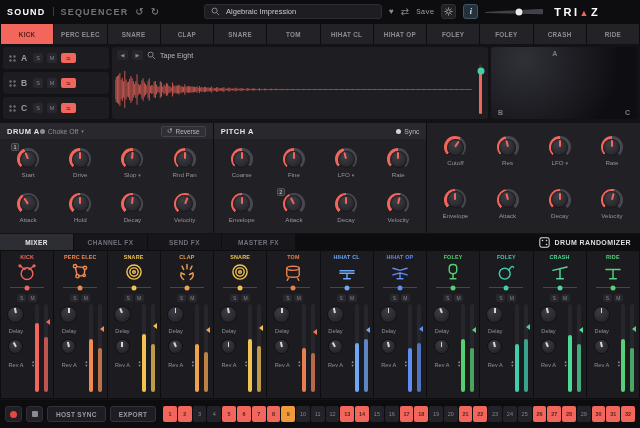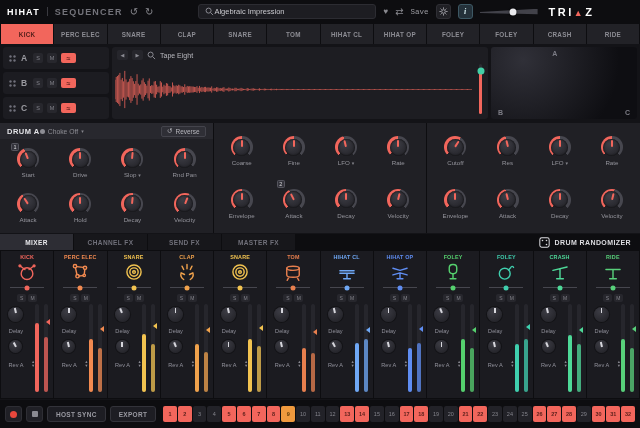--- a/index.html
+++ b/index.html
@@ -6,21 +6,21 @@
   html,body { background:#000; }
   body { width:640px; height:428px; overflow:hidden; font-family:"Liberation Sans",sans-serif; }
   .app { width:640px; height:428px; background:#131317; display:flex; flex-direction:column; color:#9a9aa0; font-size:7px; overflow:hidden; --accent:#f2665c; }
 
   
   .topbar { height:23px; background:#0d0d10; display:flex; align-items:center; padding:0 7px; gap:7px; flex:0 0 auto; }
   .mode { font-size:9px; letter-spacing:1.2px; color:#73737a; font-weight:bold; }
   .mode.active { color:#fff; }
   .mode-sep { width:1px; height:9px; background:#3a3a40; }
   .tb-icon { color:#8a8a90; font-size:10px; line-height:1; }
-  .preset-box { width:178px; height:15px; background:#1d1d22; border:1px solid #2c2c32; border-radius:3px; display:flex; align-items:center; gap:0; padding:0 6px; margin-left:38px; color:#c9c9ce; font-size:7.5px; white-space:nowrap; overflow:hidden; }
+  .preset-box { width:178px; height:15px; background:#1d1d22; border:1px solid #2c2c32; border-radius:3px; display:flex; align-items:center; gap:6px; padding:0 6px; margin-left:38px; color:#c9c9ce; font-size:7.5px; white-space:nowrap; overflow:hidden; }
   .tb-save { font-size:7.5px; color:#9a9aa0;font-family:Liberation Mono, monospace; }
   .tool-btn { width:15px; height:15px; border-radius:3px; background:#202025; border:1px solid #2e2e34; display:flex; align-items:center; justify-content:center; color:#a0a0a6; font-size:8px; }
   .tool-btn.info { background:#24313a; border-color:#3d5864; color:#d5ecef; font-weight:bold; font-family:"Liberation Serif",serif; font-style:italic; }
   .vol { position:relative; width:58px; height:12px; }
   .vol-wedge { position:absolute; left:0; top:3px; width:100%; height:6px; background:#42424a; clip-path:polygon(0 58%,100% 4%,100% 96%,0 74%); }
   .vol-handle { position:absolute; left:58%; top:50%; width:7px; height:7px; border-radius:50%; background:#e9e9ed; transform:translate(-50%,-50%); box-shadow:0 0 2px #000; }
   .logo { margin-left:4px; display:flex; align-items:baseline; color:#fff; font-weight:bold; font-size:11px; letter-spacing:2.5px; }
   .logo .tri-mark { color:var(--accent); font-size:9px; }
 
   
@@ -120,21 +120,21 @@
   .step { background:#222228; color:#84848c; border-radius:2px; font-size:5.5px; display:flex; align-items:center; justify-content:center; }
   .step.on { background:var(--accent); color:#591f1a; font-weight:bold; }
   .step.current { background:#f09a3e; color:#5c3a08; font-weight:bold; }
 </style>
 </head>
 <body>
 
 <div class="app" style="--accent: #f2665c;">
 
   <header class="topbar">
-    <span class="mode active">HIHAT</span>
+    <span class="mode active">SOUND</span>
     <span class="mode-sep"></span>
     <span class="mode">SEQUENCER</span>
     <span class="tb-icon">↺</span>
     <span class="tb-icon">↻</span>
     <div class="preset-box">
       <svg width="9" height="9" viewBox="0 0 10 10" fill="none" stroke="#8a8a92" stroke-width="1.1">
           <circle cx="4" cy="4" r="2.8"></circle>
           <line x1="6.2" y1="6.2" x2="9" y2="9"></line>
         </svg>
       <span>Algebraic Impression</span>
@@ -338,20 +338,27 @@
               <div class="knob-body"></div>
               <div class="knob-ptr" style="transform: rotate(21.6deg);"></div>
             </div>
             <div class="knob-label">
               <span>Velocity</span>
             </div>
           </div>
         </div>
     </section>
     <section class="panel">
+      <div class="panel-header">
+        <span class="panel-title">PITCH A</span>
+        <span class="sync">
+          <span class="dot"></span>
+          <span>Sync</span>
+        </span>
+      </div>
       <div class="knob-grid" id="kg1">
           <div class="knob-cell">
             <div class="knob">
               <div class="knob-ring" style="--v: 0.5;"></div>
               <div class="knob-body"></div>
               <div class="knob-ptr" style="transform: rotate(0deg);"></div>
             </div>
             <div class="knob-label">
               <span>Coarse</span>
             </div>

